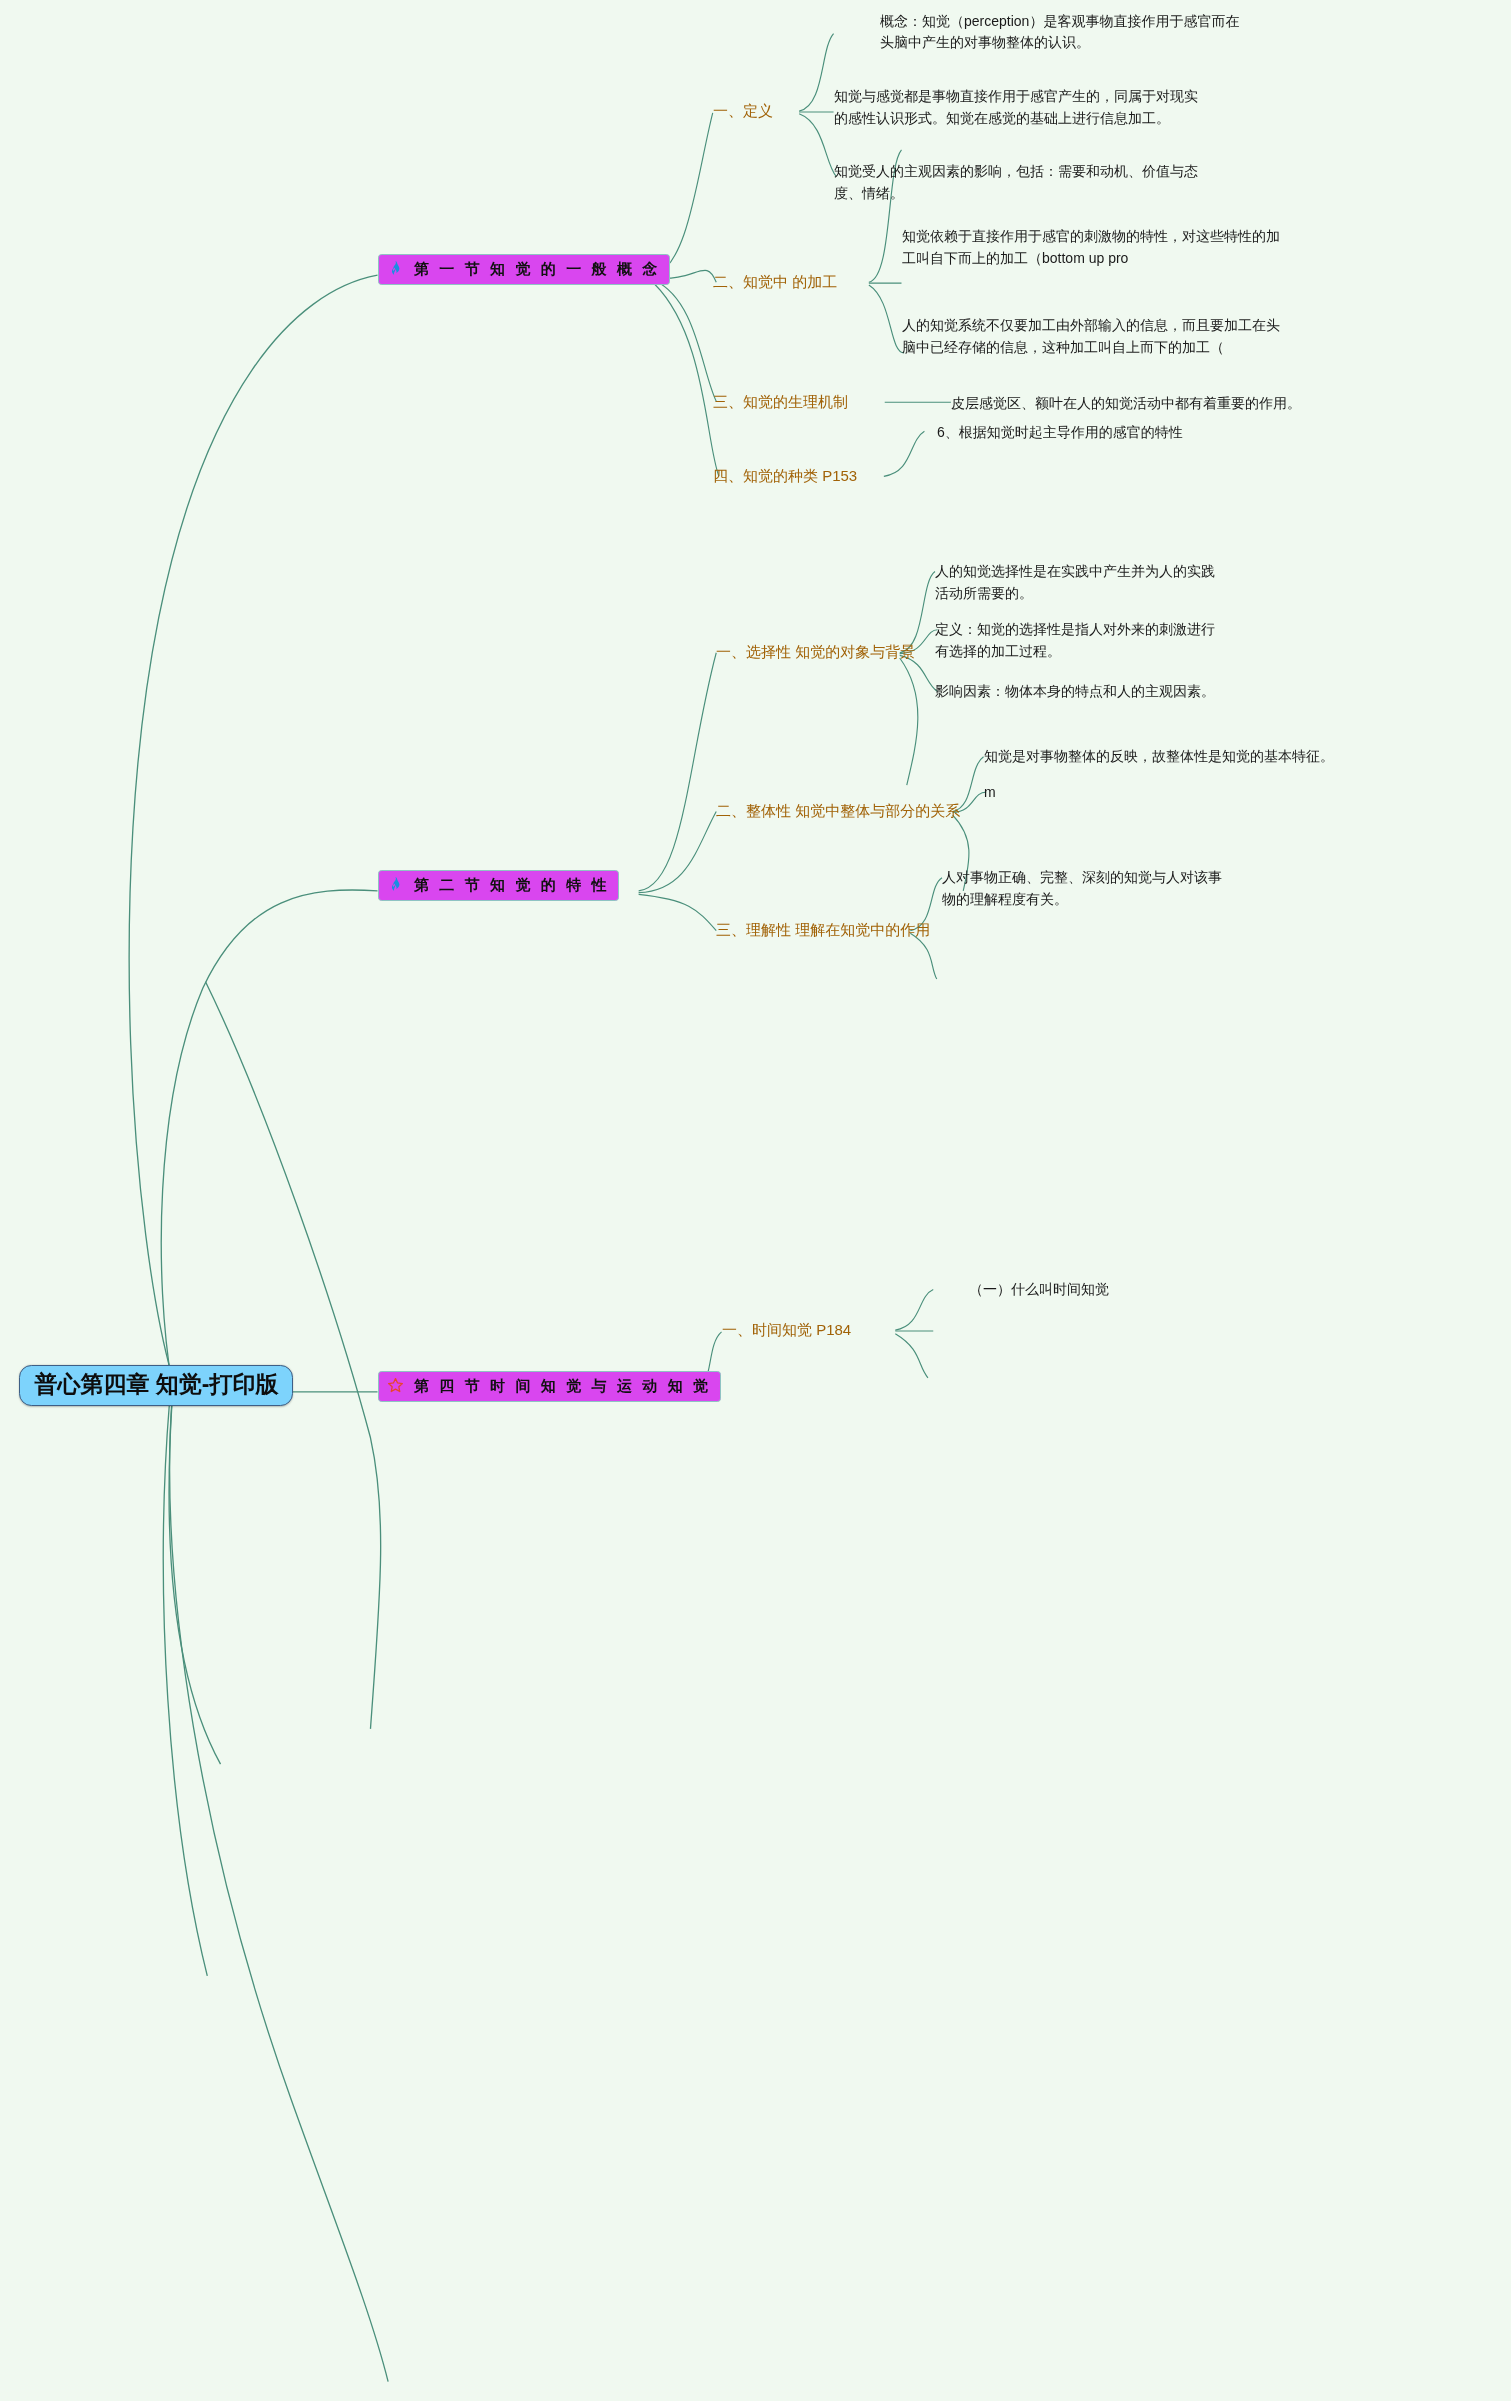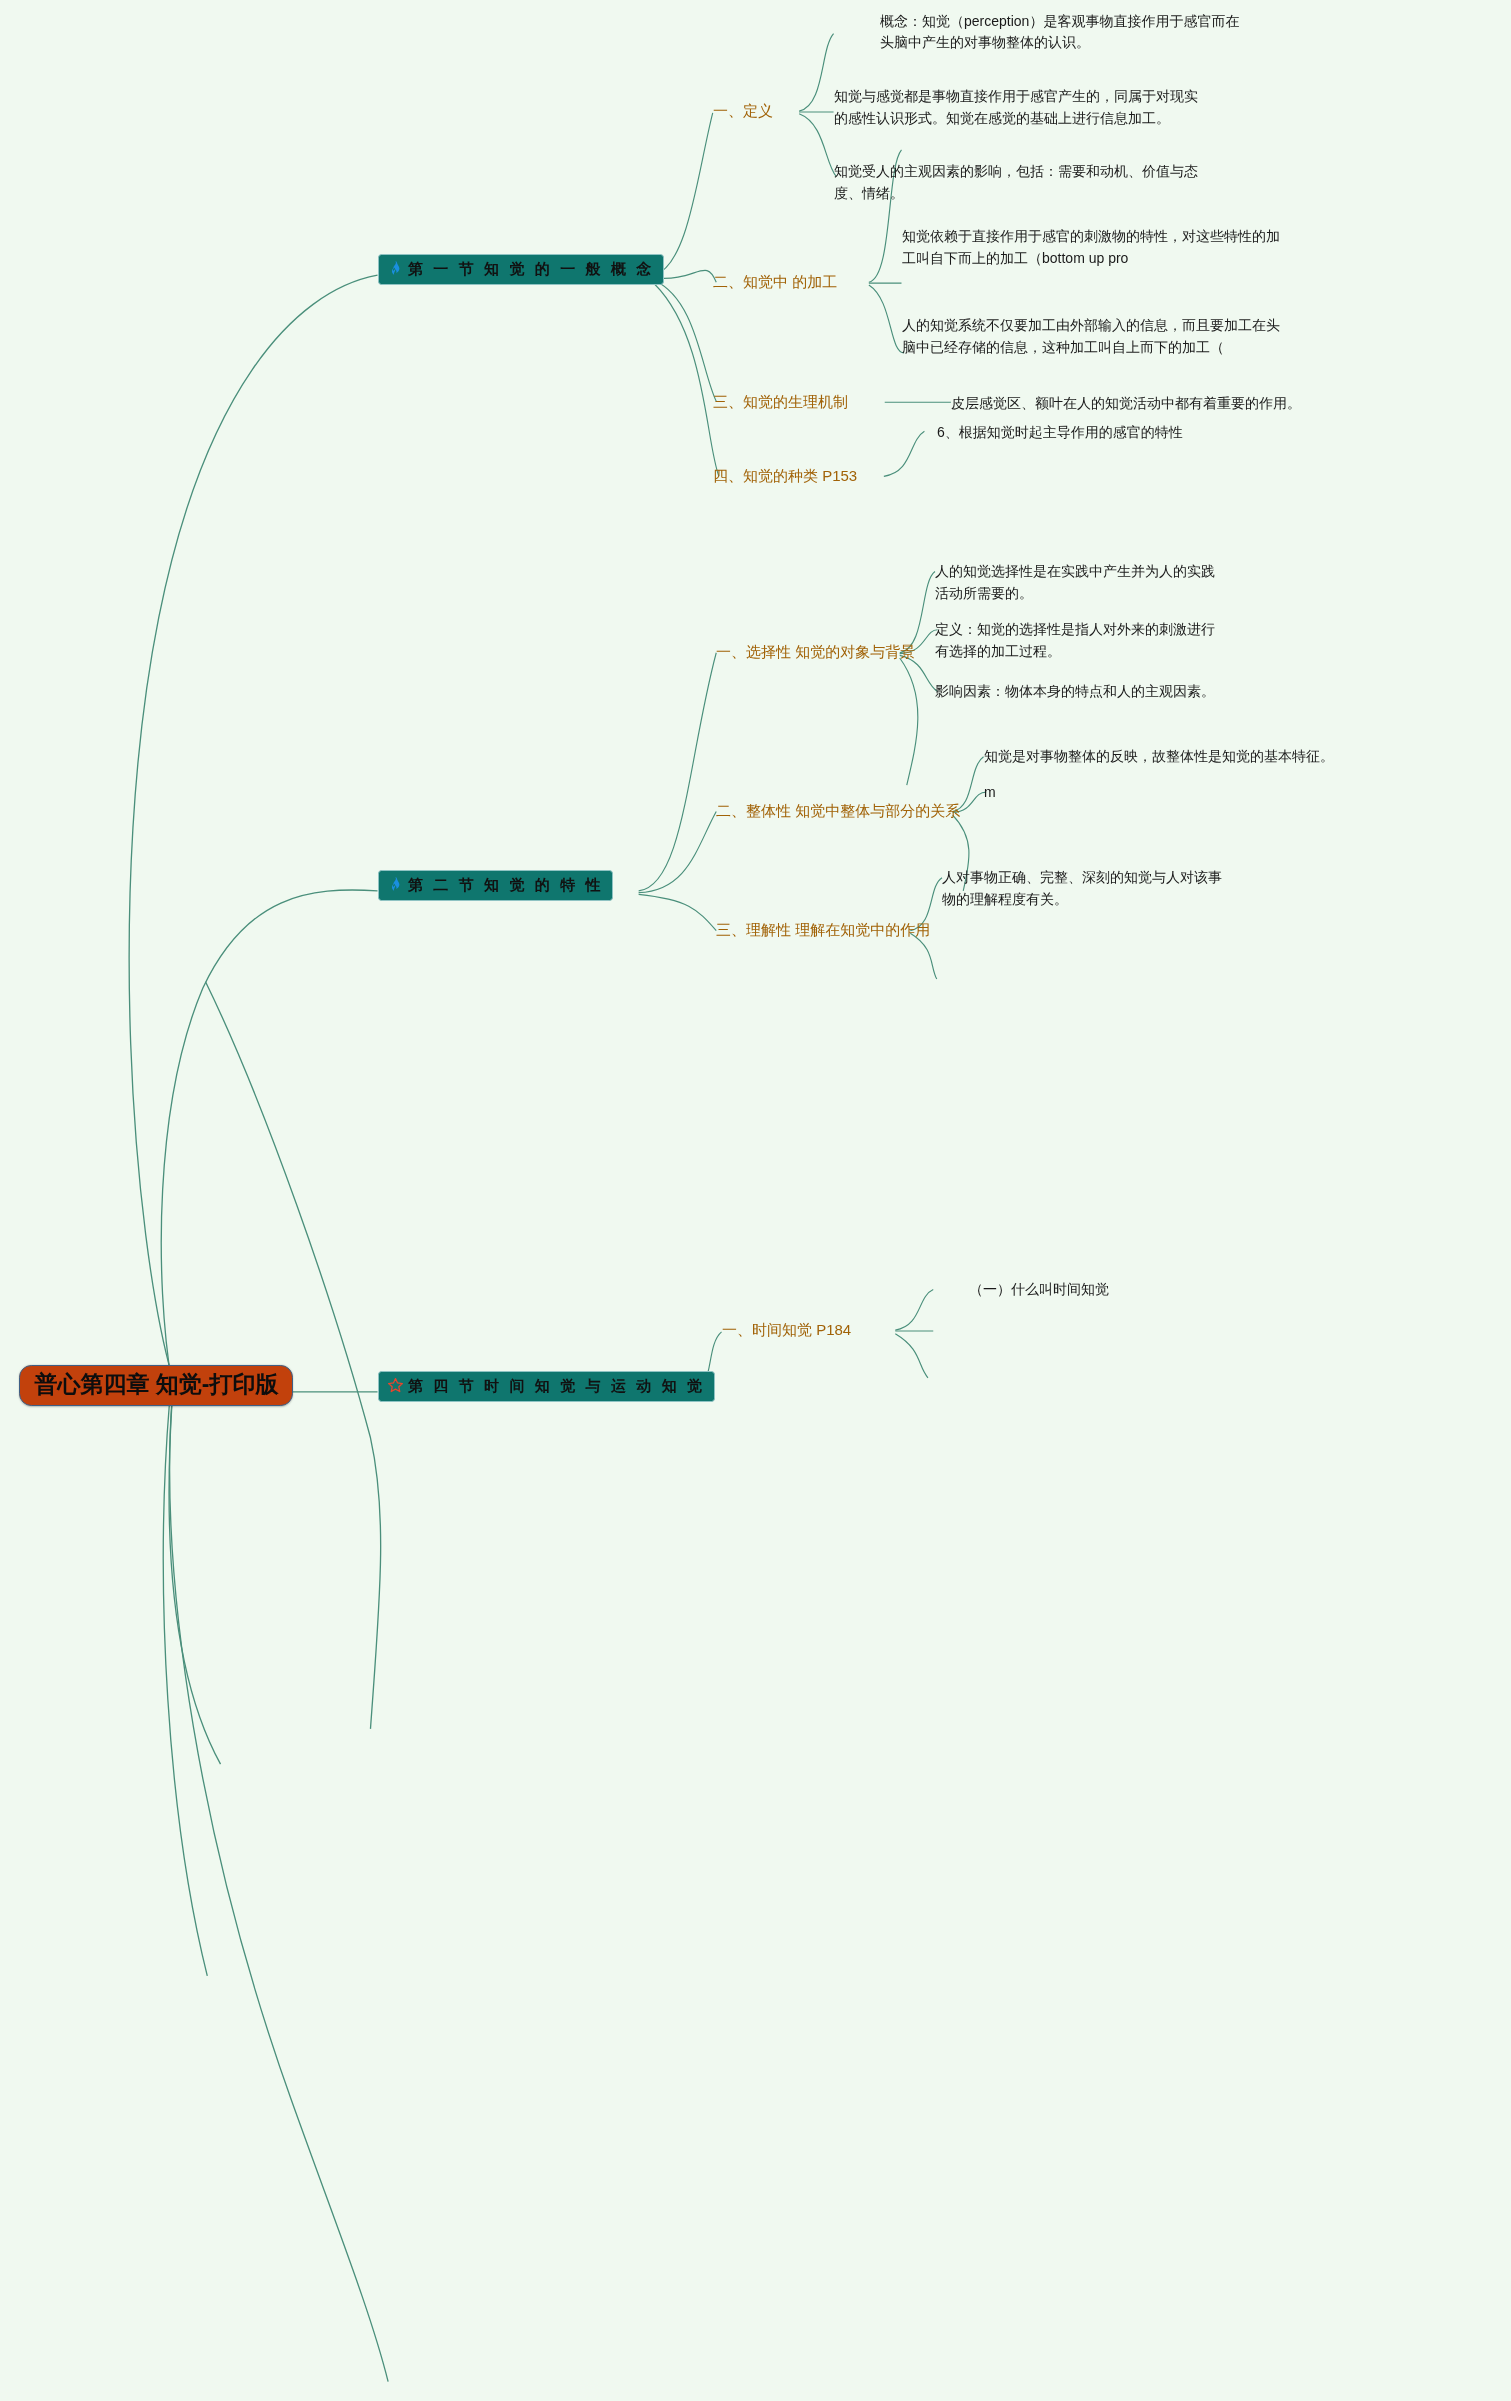--- a/index.html
+++ b/index.html
@@ -25,44 +25,44 @@
     height: 2401px;
     pointer-events: none;
   }
   .node {
     position: absolute;
     box-sizing: border-box;
   }
 
   
   .root-node {
-    background: #c2410c;
+    background: #7dd3fc;
     border: 1.8px solid #3e5f86;
     border-radius: 12.4px;
     padding: 6.2px 14px 8px 14px;
     box-shadow: 0 0.9px 1.8px rgba(0,0,0,0.25);
   }
   .root-label {
     color: #0d0d0d;
     font-size: 23px;
     font-weight: bold;
     line-height: 1.1;
     white-space: nowrap;
     letter-spacing: 0px;
   }
 
   
   .section-node {
-    background: #0f766e;
+    background: #d946ef;
     border: 0.9px solid #8fc3c3;
     border-radius: 3.5px;
     padding: 5.3px 8.8px 6.2px 8px;
     display: flex;
     align-items: center;
-    gap: 4px;
+    gap: 10px;
     white-space: nowrap;
   }
   .section-label {
     font-size: 15px;
     font-weight: bold;
     color: #111;
     letter-spacing: 3.1px;
     line-height: 1.15;
   }
   .sec-icon {

